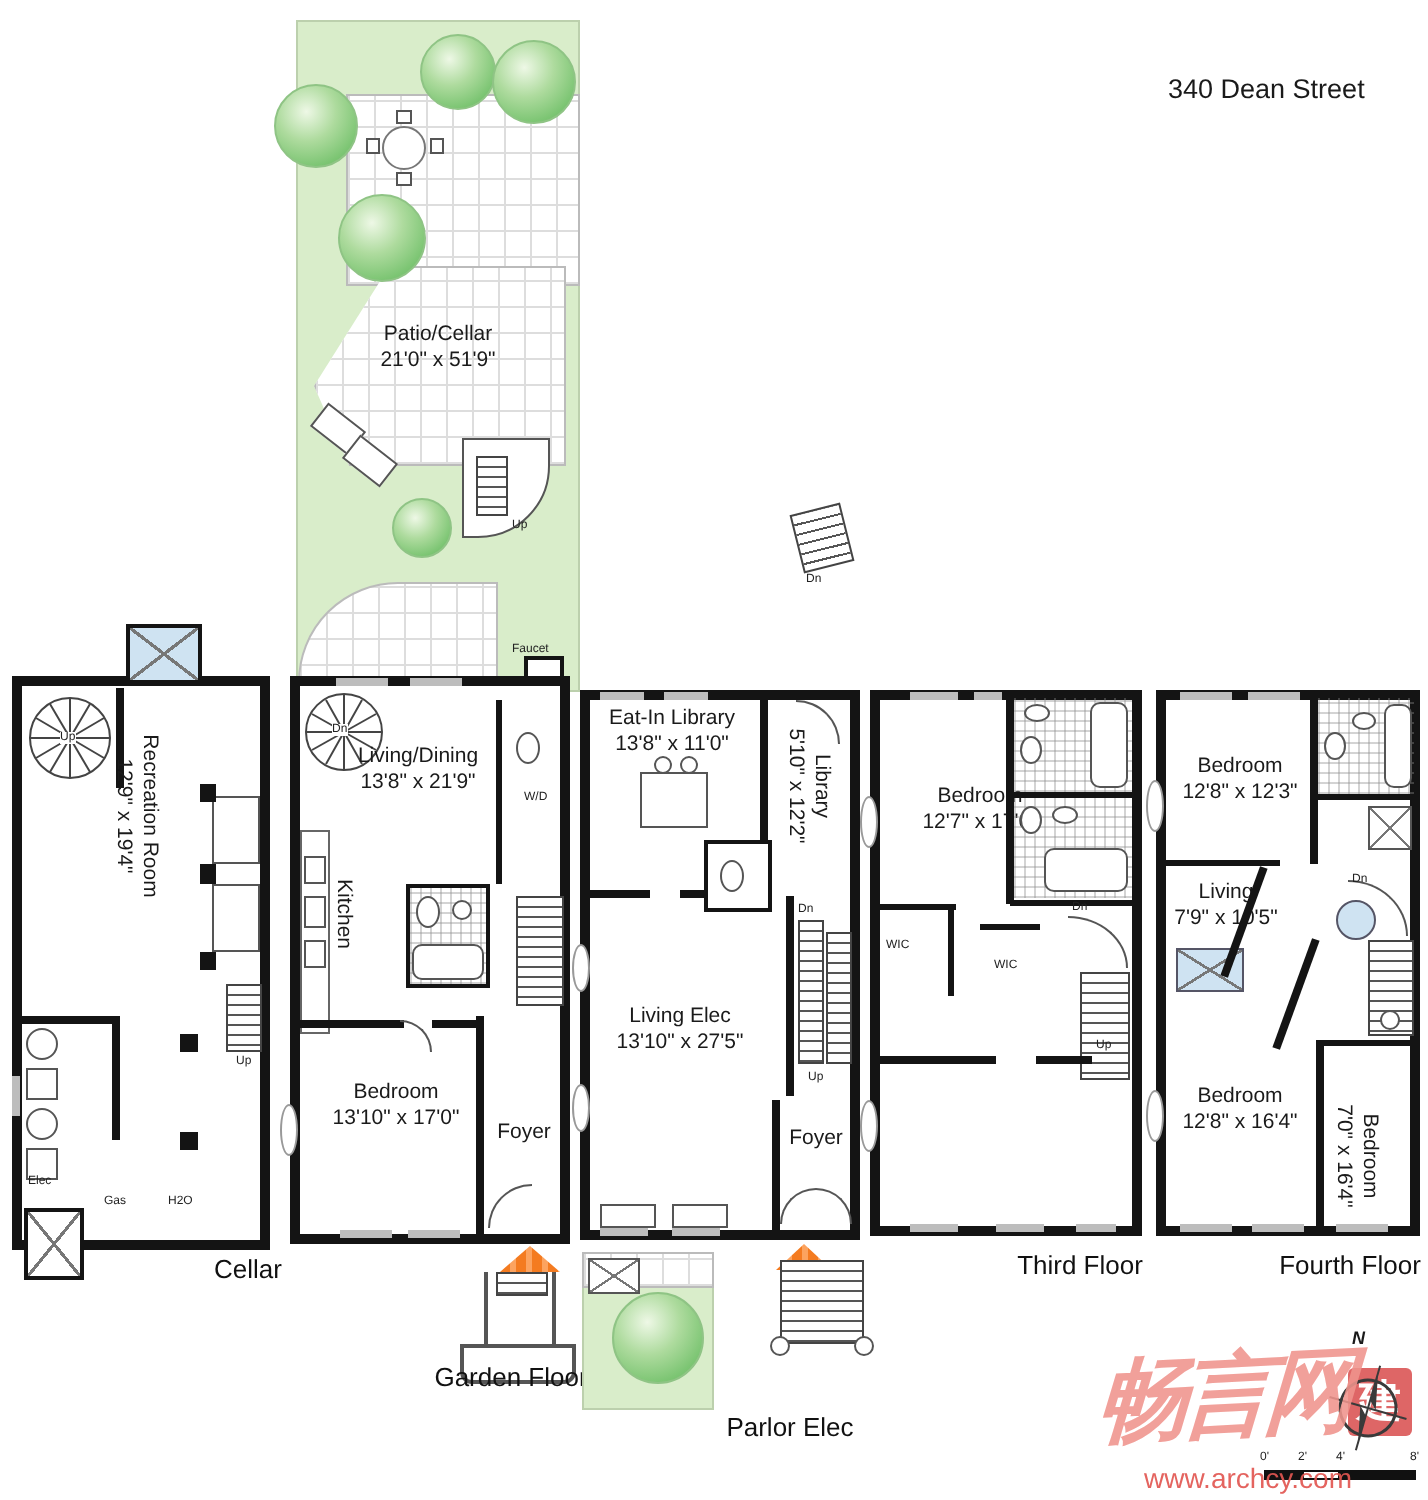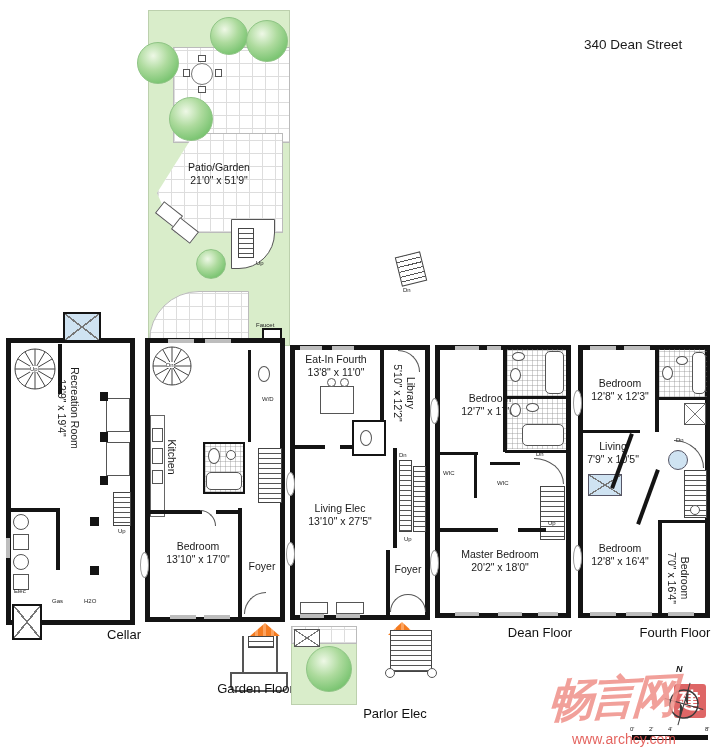--- a/index.html
+++ b/index.html
@@ -54,21 +54,21 @@
     <div class="fix" style="left:66px;top:58px;width:7px;height:8px"></div>
     <div class="fix" style="left:49px;top:44px;width:8px;height:7px"></div>
     <div class="fix" style="left:49px;top:75px;width:8px;height:7px"></div>
     <div class="fix" style="left:8px;top:196px;width:24px;height:15px;transform:rotate(38deg)"></div>
     <div class="fix" style="left:24px;top:212px;width:24px;height:15px;transform:rotate(38deg)"></div>
     <div class="abs" style="left:82px;top:208px;width:44px;height:50px;background:#fff;border:1px solid #555;border-bottom-right-radius:36px">
       <div class="stv" style="left:6px;top:8px;width:16px;height:30px"></div>
       <div class="tiny" style="left:24px;top:40px">Up</div>
     </div>
     <div class="rlabel" style="left:25px;top:150px;width:90px">
-      <div>Patio/Garden</div>
+      <div>Patio/Cellar</div>
       <div>21'0" x 51'9"</div>
     </div>
   </div>
 
   <div class="abs" style="left:262px;top:328px;width:20px;height:12px;background:#fff;border:2px solid #141414"></div>
   <div class="tiny" style="left:256px;top:322px">Faucet</div>
 
   <div class="stv" style="left:398px;top:254px;width:26px;height:30px;transform:rotate(-14deg)"></div>
   <div class="tiny" style="left:403px;top:287px">Dn</div>
 
@@ -133,20 +133,24 @@
         <line x1="22" y1="22" x2="6" y2="13"></line>
         <line x1="22" y1="22" x2="13" y2="6"></line>
         <line x1="22" y1="22" x2="22" y2="3"></line>
         <line x1="22" y1="22" x2="31" y2="6"></line>
         <line x1="22" y1="22" x2="38" y2="13"></line>
       </g>
   </svg>
   <div class="tiny" style="left:166px;top:362px;background:#fff">Dn</div>
   <div class="win" style="left:168px;top:339px;width:26px;height:4px"></div>
   <div class="win" style="left:205px;top:339px;width:26px;height:4px"></div>
+  <div class="rlabel" style="left:163px;top:372px;width:92px">
+    <div>Living/Dining</div>
+    <div>13'8" x 21'9"</div>
+  </div>
   <div class="abs" style="left:150px;top:415px;width:15px;height:102px;border:1px solid #666;background:#fff"></div>
   <div class="fix" style="left:152px;top:428px;width:11px;height:14px"></div>
   <div class="fix" style="left:152px;top:448px;width:11px;height:16px"></div>
   <div class="fix" style="left:152px;top:470px;width:11px;height:14px"></div>
   <div class="rlabel rot90" style="left:149px;top:449px;width:42px;height:16px">
     <div>Kitchen</div>
   </div>
   <div class="abs tile" style="left:203px;top:442px;width:42px;height:52px;border:2px solid #141414;background-color:#fff"></div>
   <div class="fix round" style="left:208px;top:448px;width:12px;height:16px"></div>
   <div class="fix round" style="left:226px;top:450px;width:10px;height:10px"></div>
@@ -172,21 +176,21 @@
   <div class="arc arcTL" style="left:244px;top:592px;width:22px;height:22px"></div>
   <div class="awn" style="left:250px;top:623px;width:30px;height:13px"></div>
   <div class="abs" style="left:242px;top:636px;width:36px;height:38px;border:2px solid #555;border-top:none;background:#fff">
     <div class="stv" style="left:4px;top:0;width:26px;height:12px"></div>
   </div>
   <div class="abs" style="left:230px;top:672px;width:58px;height:20px;border:2px solid #555;background:#fff;border-radius:0 0 6px 6px"></div>
   <div class="flabel" style="left:208px;top:681px;width:95px">Garden Floor</div>
 
   <div class="unit" style="left:290px;top:345px;width:140px;height:275px"></div>
   <div class="rlabel" style="left:296px;top:353px;width:80px">
-    <div>Eat-In Fourth</div>
+    <div>Eat-In Library</div>
     <div>13'8" x 11'0"</div>
   </div>
   <div class="fix" style="left:320px;top:386px;width:34px;height:28px"></div>
   <div class="fix round" style="left:327px;top:378px;width:9px;height:9px"></div>
   <div class="fix round" style="left:340px;top:378px;width:9px;height:9px"></div>
   <div class="arc arcTR" style="left:398px;top:350px;width:22px;height:22px"></div>
   <div class="wall" style="left:380px;top:348px;width:4px;height:76px"></div>
   <div class="rlabel rot90" style="left:366px;top:381px;width:78px;height:24px">
     <div>Library</div>
     <div>5'10" x 12'2"</div>
@@ -250,32 +254,28 @@
   <div class="stv" style="left:540px;top:486px;width:25px;height:54px"></div>
   <div class="tiny" style="left:536px;top:451px">Dn</div>
   <div class="tiny" style="left:548px;top:520px">Up</div>
   <div class="wall" style="left:440px;top:452px;width:38px;height:3px"></div>
   <div class="wall" style="left:474px;top:452px;width:3px;height:46px"></div>
   <div class="tiny" style="left:443px;top:470px">WIC</div>
   <div class="wall" style="left:490px;top:462px;width:30px;height:3px"></div>
   <div class="tiny" style="left:497px;top:480px">WIC</div>
   <div class="wall" style="left:440px;top:528px;width:58px;height:4px"></div>
   <div class="wall" style="left:518px;top:528px;width:28px;height:4px"></div>
-  <div class="rlabel" style="left:450px;top:548px;width:100px">
-    <div>Master Bedroom</div>
-    <div>20'2" x 18'0"</div>
-  </div>
   <div class="win" style="left:455px;top:346px;width:24px;height:4px"></div>
   <div class="win" style="left:487px;top:346px;width:14px;height:4px"></div>
   <div class="win" style="left:455px;top:612px;width:24px;height:4px"></div>
   <div class="win" style="left:498px;top:612px;width:24px;height:4px"></div>
   <div class="win" style="left:538px;top:612px;width:20px;height:4px"></div>
   <div class="bow" style="left:430px;top:398px;width:9px;height:26px"></div>
   <div class="bow" style="left:430px;top:550px;width:9px;height:26px"></div>
-  <div class="flabel" style="left:494px;top:625px;width:92px">Dean Floor</div>
+  <div class="flabel" style="left:494px;top:625px;width:92px">Third Floor</div>
 
   <div class="unit" style="left:578px;top:345px;width:132px;height:273px"></div>
   <div class="rlabel" style="left:585px;top:377px;width:70px">
     <div>Bedroom</div>
     <div>12'8" x 12'3"</div>
   </div>
   <div class="wall" style="left:655px;top:348px;width:4px;height:84px"></div>
   <div class="abs tile" style="left:659px;top:349px;width:48px;height:48px"></div>
   <div class="fix tub" style="left:692px;top:352px;width:14px;height:42px"></div>
   <div class="fix round" style="left:662px;top:366px;width:11px;height:14px"></div>

